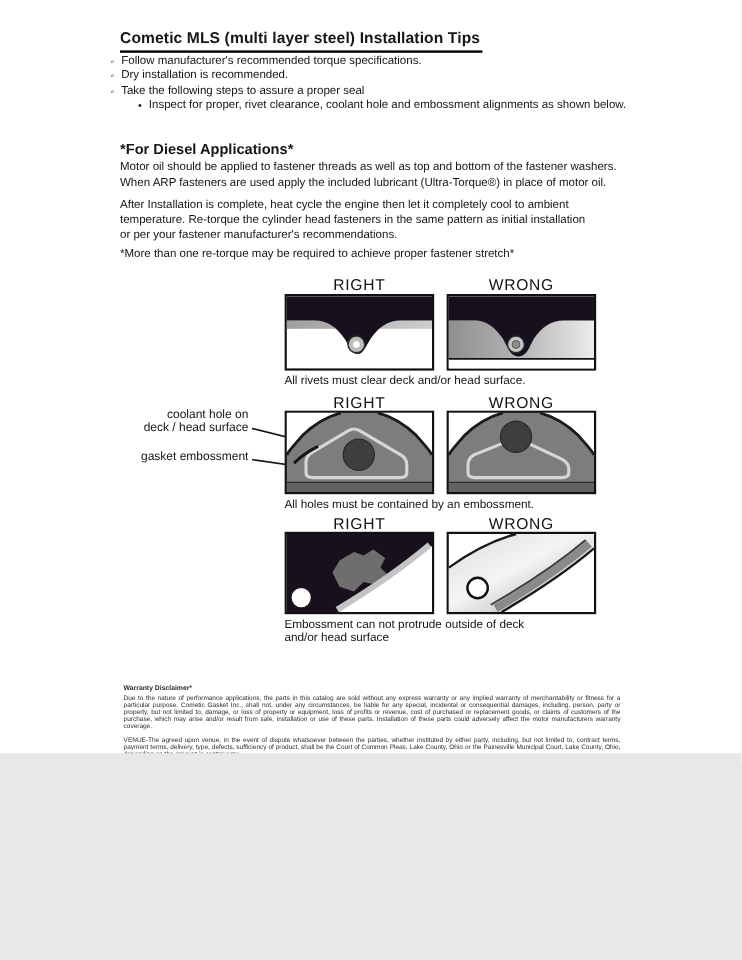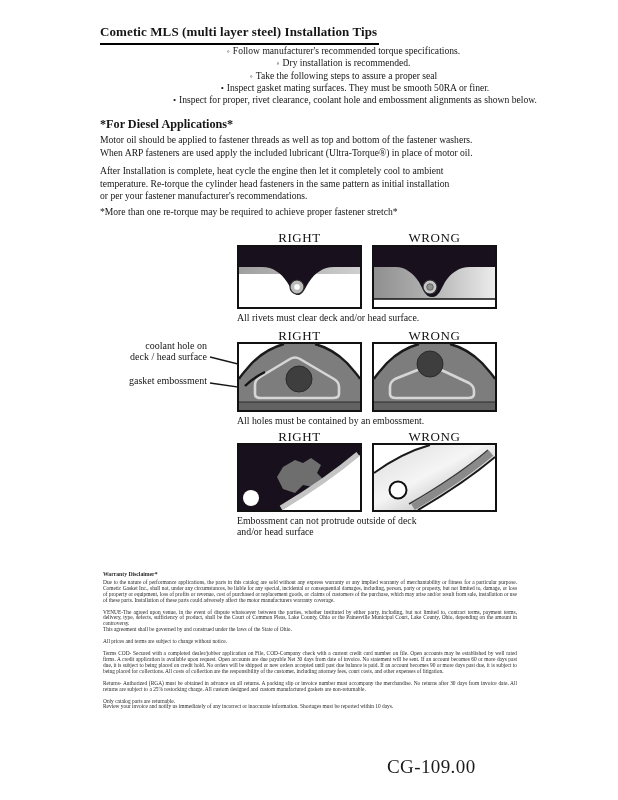--- a/index.html
+++ b/index.html
@@ -1,27 +1,27 @@
 <!DOCTYPE html>
 <html><head>
 <meta charset="utf-8">
 <style>
   html,body{margin:0;padding:0;background:#e8e8e8;}
   .page{
-    position:relative;width:618px;height:800px;background:#ffffff;
-    font-family:Liberation Serif, serif;color:#161616;overflow:hidden;
+    position:relative;width:618px;height:628px;background:#ffffff;
+    font-family:Liberation Sans, sans-serif;color:#161616;overflow:hidden;
     margin:0 auto;
   }
   .abs{position:absolute;}
   .doc-title{
     left:100px;top:24px;font-size:13px;font-weight:bold;letter-spacing:.1px;
   }
   .doc-title span{display:inline-block;border-bottom:2px solid #000;padding:0 2px 3px 0;}
   .bullets{left:92px;top:45px;font-size:9.6px;line-height:12.3px;width:500px;}
-  .b-line{white-space:nowrap;text-align:center;}
+  .b-line{white-space:nowrap;}
   .b-line .mark{display:inline-block;width:9px;font-size:8.5px;vertical-align:top;}
   .sub{padding-left:23px;}
   .sub .mark{width:9px;font-size:9px;}
   .sect-head{left:100px;top:117px;font-size:12.2px;font-weight:bold;}
   .para{left:100px;width:486px;font-size:9.6px;line-height:12.6px;white-space:pre-line;}
   .p1{top:134px;}
   .p2{top:165px;}
   .note{top:206px;}
   .rw-row{left:237px;width:260px;display:flex;justify-content:space-between;}
   .rw-label{width:125px;text-align:center;font-size:13px;letter-spacing:.6px;color:#111;}
@@ -43,21 +43,20 @@
 <div class="page">
 
   <div class="abs doc-title">
     <span>Cometic MLS (multi layer steel) Installation Tips</span>
   </div>
 
   <div class="abs bullets">
     <div class="b-line"><span class="mark">◦</span><span>Follow manufacturer's recommended torque specifications.</span></div>
     <div class="b-line"><span class="mark">◦</span><span>Dry installation is recommended.</span></div>
     <div class="b-line"><span class="mark">◦</span><span>Take the following steps to assure a proper seal</span></div>
-    <div class="b-line sub"><span class="mark">•</span><span>Inspect gasket mating surfaces.  They must be smooth 50RA or finer.</span></div>
     <div class="b-line sub"><span class="mark">•</span><span>Inspect for proper, rivet clearance, coolant hole and embossment alignments as shown below.</span></div>
   </div>
 
   <div class="abs sect-head">*For Diesel Applications*</div>
   <div class="abs para p1">Motor oil should be applied to fastener threads as well as top and bottom of the fastener washers.
 When ARP fasteners are used apply the included lubricant (Ultra-Torque®) in place of motor oil.</div>
   <div class="abs para note">*More than one re-torque may be required to achieve proper fastener stretch*</div>
   <div class="abs para p2">After Installation is complete, heat cycle the engine then let it completely cool to ambient
 temperature. Re-torque the cylinder head fasteners in the same pattern as initial installation
 or per your fastener manufacturer's recommendations.</div>

